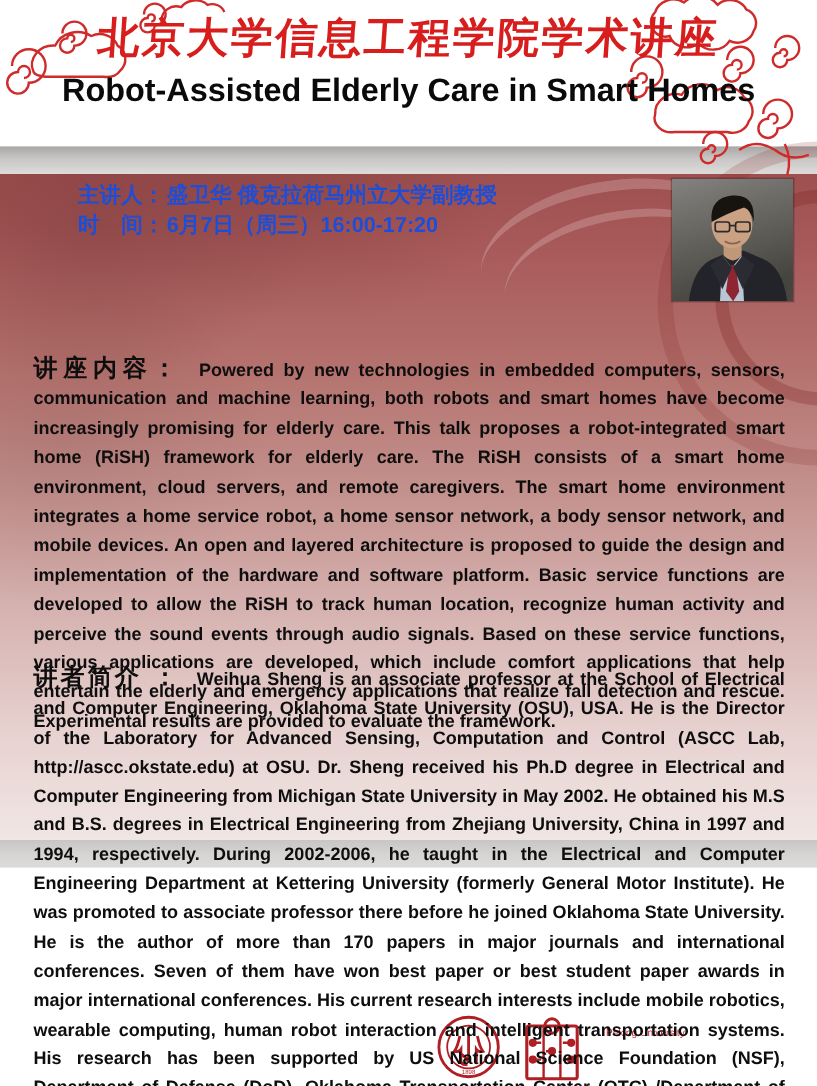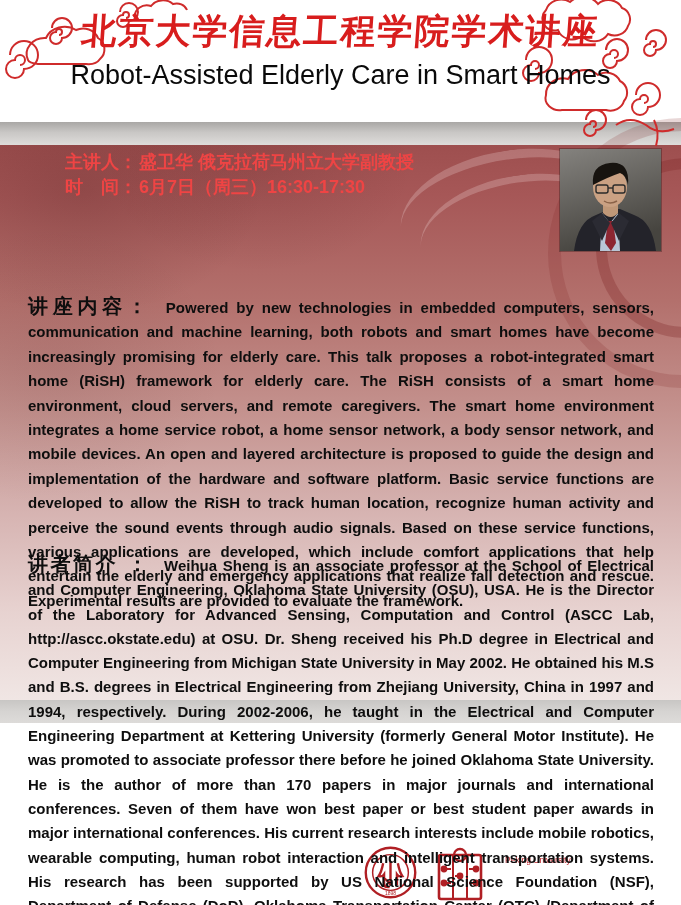--- a/index.html
+++ b/index.html
@@ -56,32 +56,32 @@
     text-align: center;
     font-size: 35px; font-weight: bold; letter-spacing: 2px;
     color: #d81d1d;
     font-family: "DejaVu Sans", sans-serif;
     transform: skewX(-4deg);
     z-index: 3;
   }
   .en-title {
     position: absolute; left: 0; top: 60px; width: 681px;
     text-align: center;
-    font-size: 27px; font-weight: normal; color: #0a0a0a;
+    font-size: 27px; font-weight: bold; color: #0a0a0a;
     letter-spacing: 0px;
     z-index: 3;
   }
   .deco-clouds-right { position: absolute; right: 0; top: 0; z-index: 2; }
   .deco-clouds-left  { position: absolute; left: 0;  top: 0; z-index: 2; }
 
   
   .info-block {
     position: absolute; left: 65px; top: 150px; width: 480px;
     z-index: 4;
-    color: #ef4444; font-weight: bold; font-size: 18px;
+    color: #1d4ed8; font-weight: bold; font-size: 18px;
   }
   .info-line { line-height: 25px; white-space: nowrap; }
   .info-line .lbl { margin-right: 2px; }
 
   .photo-frame {
     position: absolute; left: 560px; top: 149px; width: 101px; height: 102px;
     z-index: 4;
     box-shadow: 0 0 0 1px rgba(40,20,20,0.35);
   }
   .photo-frame svg { display: block; }
@@ -147,21 +147,21 @@
   </svg>
 
   <div class="calligraphy">北京大学信息工程学院学术讲座</div>
   <div class="en-title">Robot-Assisted Elderly Care in Smart Homes</div>
 
   <div class="info-block">
     <div class="info-line">
       <span class="lbl">主讲人：</span><span>盛卫华  俄克拉荷马州立大学副教授</span>
     </div>
     <div class="info-line">
-      <span class="lbl">时　间：</span><span>6月7日（周三）16:30-17:30</span>
+      <span class="lbl">时　间：</span><span>6月7日（周三）16:00-17:20</span>
     </div>
   </div>
 
   <div class="photo-frame">
     <svg width="101" height="102" viewBox="0 0 101 102">
       <defs>
         <linearGradient id="pbg" x1="0" y1="0" x2="0.3" y2="1">
           <stop offset="0" stop-color="#84827e"></stop>
           <stop offset="1" stop-color="#46443f"></stop>
         </linearGradient>

